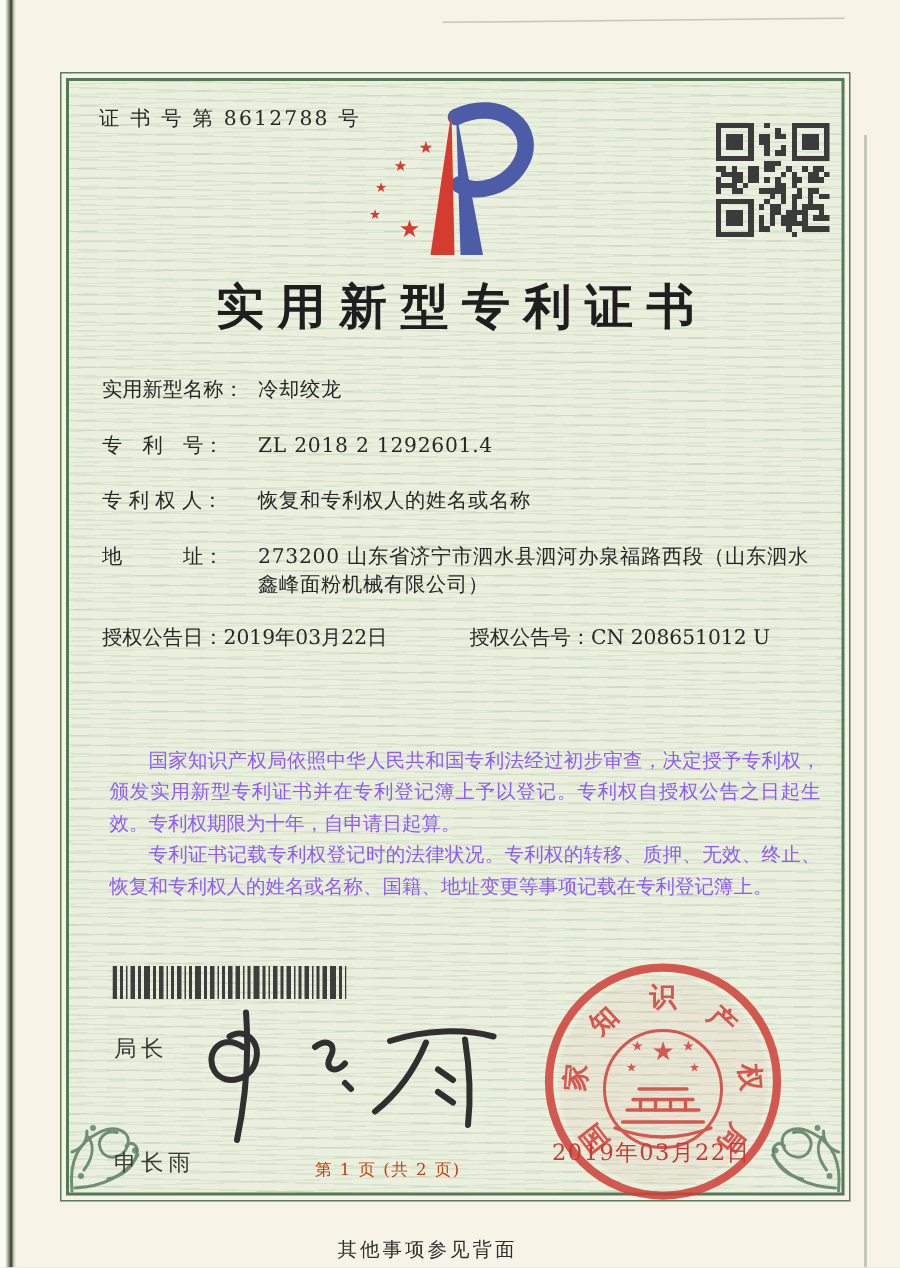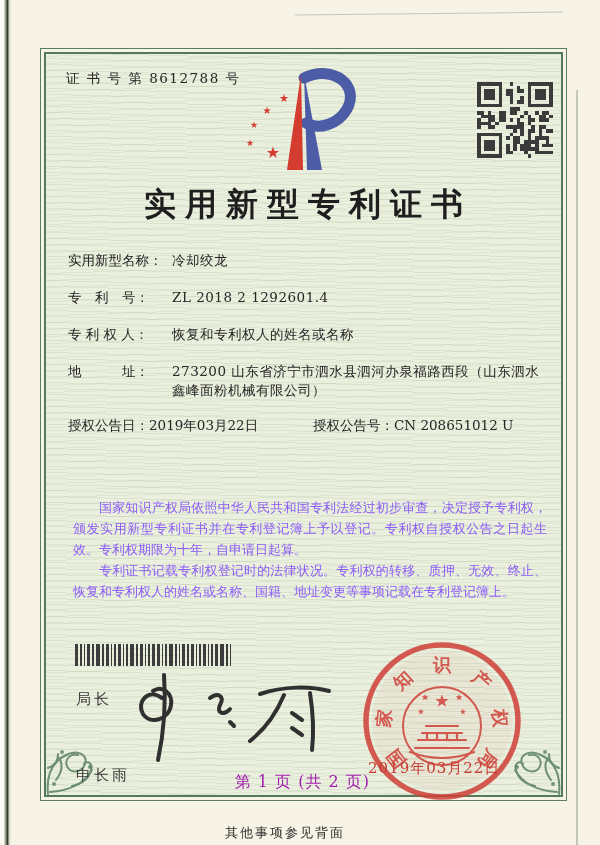--- a/index.html
+++ b/index.html
@@ -55,22 +55,22 @@
   .sig-stroke{fill:none;stroke:#303030;stroke-width:4;stroke-linecap:round;stroke-linejoin:round;}
 
   .seal{position:absolute;left:355px;top:634px;width:174px;height:174px;z-index:4;opacity:.85;}
   .seal svg{width:100%;height:100%;}
   .seal-line{fill:none;stroke:#cf4038;stroke-linecap:round;}
   .seal text{fill:#cf4038;font-weight:bold;font-family:"DejaVu Serif",serif;}
   #seal-ring-text text{font-size:18px;text-anchor:middle;dominant-baseline:middle;}
   .seal-date{position:absolute;left:368px;top:759px;font-size:15px;color:#c63b33;
              letter-spacing:1px;z-index:5;font-weight:500;}
 
-  .page-info{position:absolute;left:210px;top:772px;width:160px;text-align:right;font-size:16px;
-             letter-spacing:1px;z-index:3;color:#a21caf;}
+  .page-info{position:absolute;left:210px;top:772px;width:160px;text-align:left;font-size:11px;
+             letter-spacing:1px;z-index:3;color:#c2410c;}
   .back-note{position:absolute;left:200px;top:814px;width:170px;text-align:center;font-size:13px;
              letter-spacing:2px;color:#2e2e2e;z-index:3;margin-top:10px;}
 </style>
 </head>
 <body>
 
 <div class="page">
   <div class="scan-edge"></div>
   <div class="scan-topline"></div>
   <div class="page-rightedge"></div>

